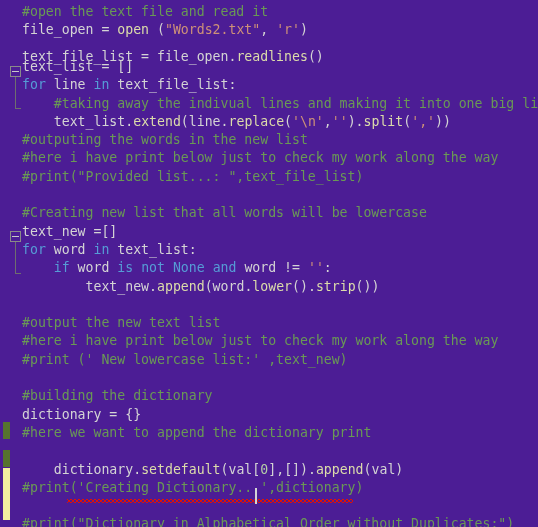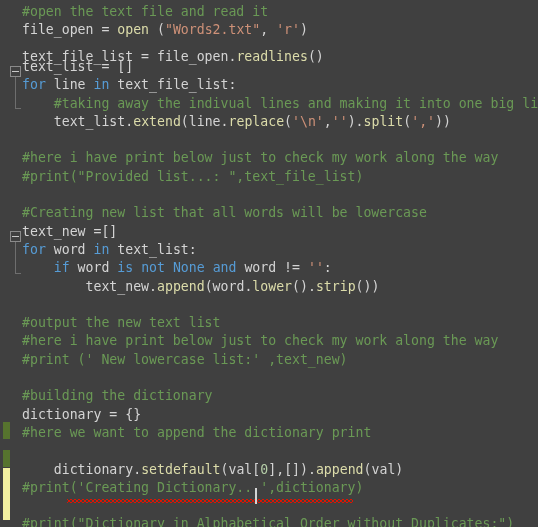--- a/index.html
+++ b/index.html
@@ -11,21 +11,21 @@
     width: 538px;
     height: 527px;
     overflow: hidden;
     font-family: "DejaVu Sans Mono", monospace;
   }
 
   #editor {
     position: relative;
     width: 538px;
     height: 527px;
-    background: #404040;
+    background: #4c1d95;
   }
 
   
   .gutter {
     position: absolute;
     left: 0;
     top: 0;
     width: 22px;
     height: 527px;
   }
@@ -151,20 +151,21 @@
     <div class="line" style="top:48px"><span class="id">text_file_list</span><span class="op"> = </span><span class="id">file_open</span><span class="op">.</span><span class="fn">readlines</span><span class="br">()</span></div>
 
     <div class="line" style="top:57.9px"><span class="id">text_list</span><span class="op"> = </span><span class="br">[]</span></div>
 
     <div class="line" style="top:76.2px"><span class="kw2">for</span><span class="id"> line </span><span class="kw2">in</span><span class="id"> text_file_list</span><span class="op">:</span></div>
 
     <div class="line" style="top:94.5px"><span class="ind">    </span><span class="cm">#taking away the indivual lines and making it into one big list</span></div>
 
     <div class="line" style="top:112.8px"><span class="ind">    </span><span class="id">text_list</span><span class="op">.</span><span class="fn">extend</span><span class="br">(</span><span class="id">line</span><span class="op">.</span><span class="fn">replace</span><span class="br">(</span><span class="str">'\n'</span><span class="op">,</span><span class="str">''</span><span class="br">)</span><span class="op">.</span><span class="fn">split</span><span class="br">(</span><span class="str">','</span><span class="br">))</span></div>
 
+    <div class="line" style="top:131.1px"><span class="cm">#outputing the words in the new list</span></div>
 
     <div class="line" style="top:149.4px"><span class="cm">#here i have print below just to check my work along the way</span></div>
 
     <div class="line" style="top:167.7px"><span class="cm">#print("Provided list...: ",text_file_list)</span></div>
 
     <div class="line" style="top:186px"></div>
 
     <div class="line" style="top:204.3px"><span class="cm">#Creating new list that all words will be lowercase</span></div>
 
     <div class="line" style="top:222.6px"><span class="id">text_new</span><span class="op"> =</span><span class="br">[]</span></div>

